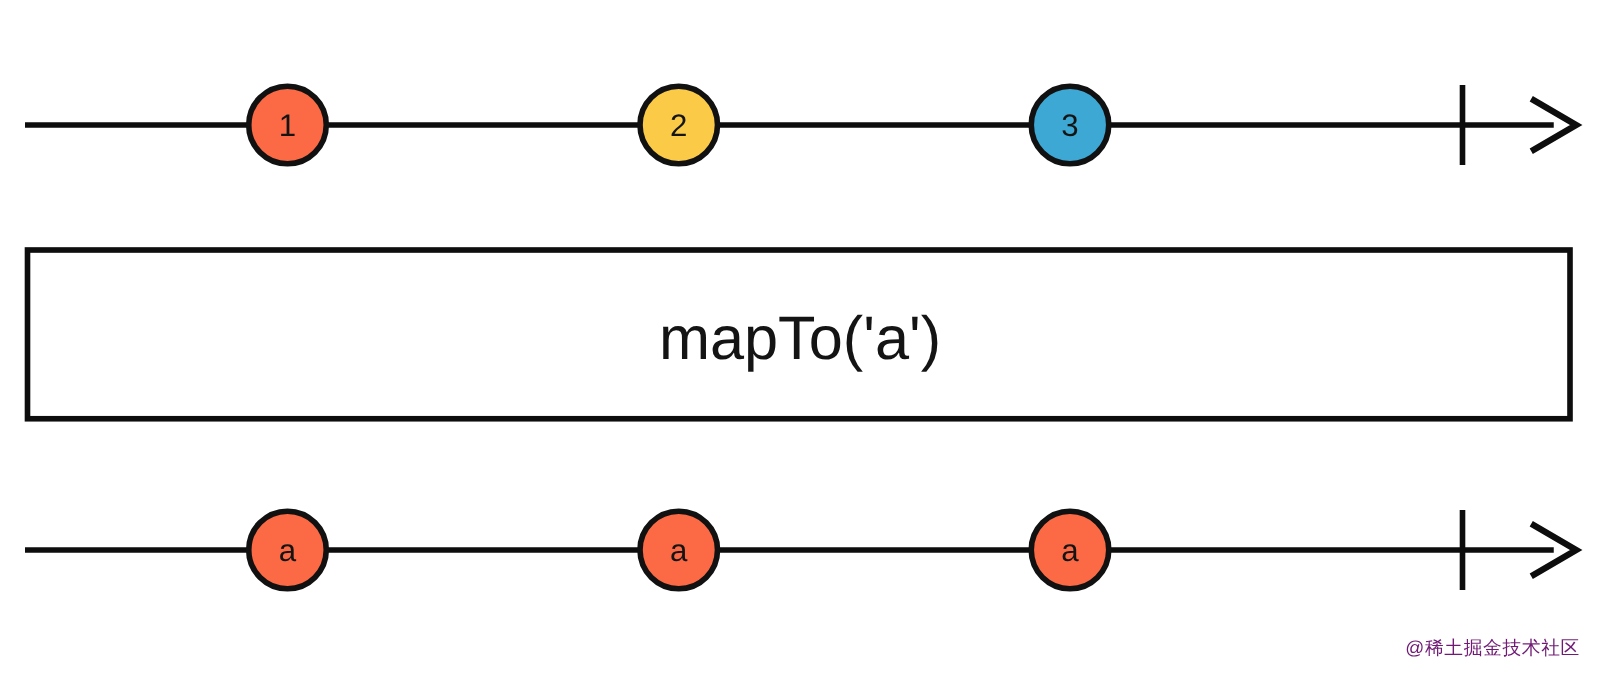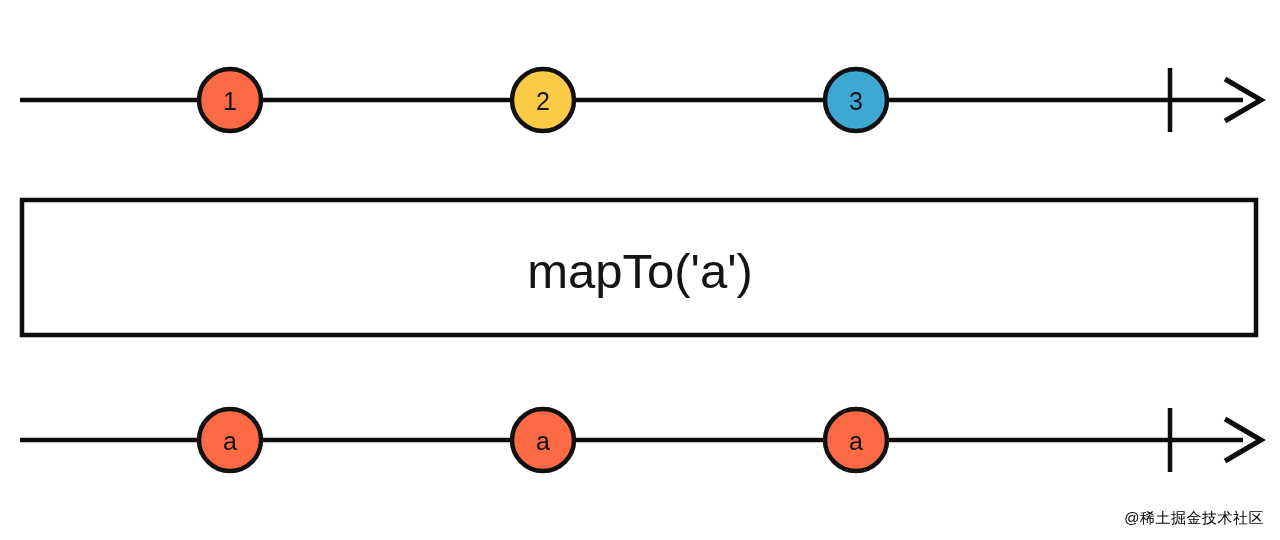--- a/index.html
+++ b/index.html
@@ -60,21 +60,21 @@
     fill: #141414;
     text-anchor: middle;
     dominant-baseline: central;
   }
   .watermark {
     position: absolute;
     right: 16px;
     bottom: 12px;
     font-family: "Liberation Sans", sans-serif;
     font-size: 15px;
-    color: #000000;
+    color: #701a75;
     letter-spacing: 0.5px;
     white-space: nowrap;
     user-select: none;
   }
 </style>
 </head>
 <body>
 
 <div id="diagram-root">
 

